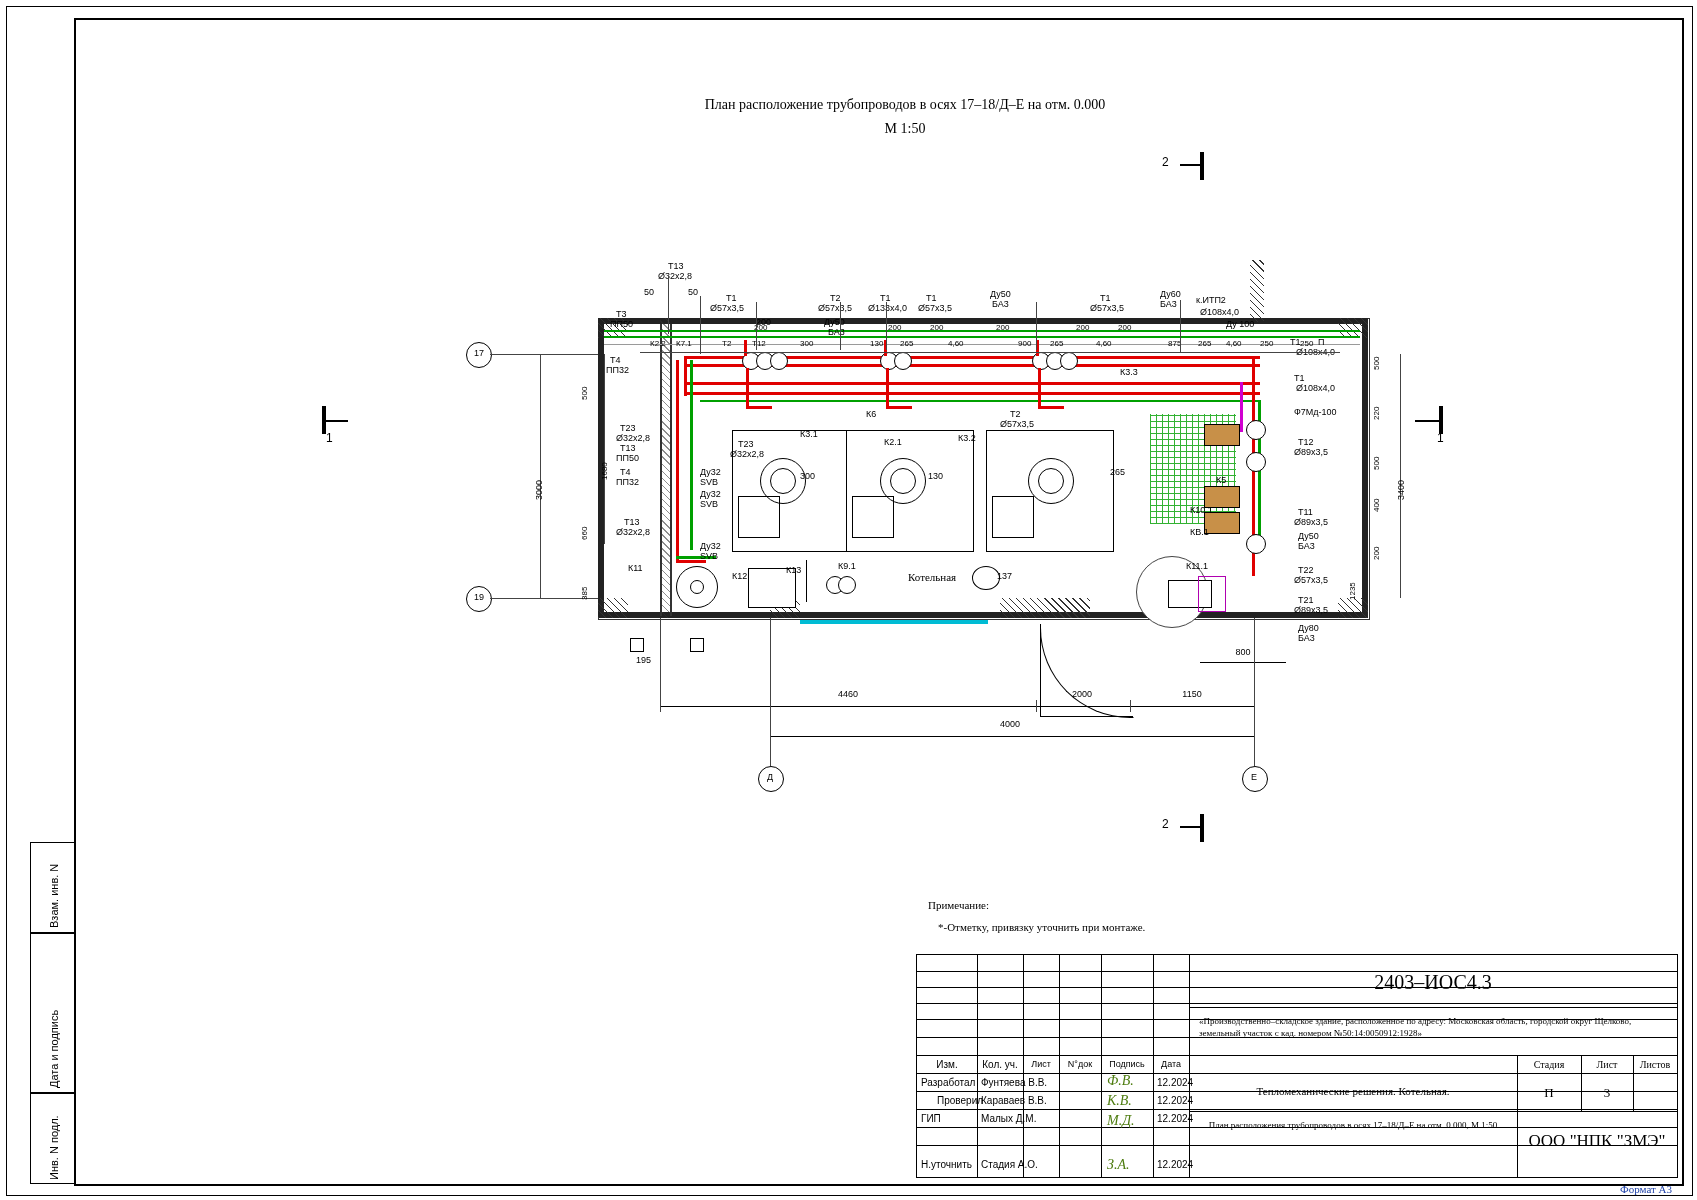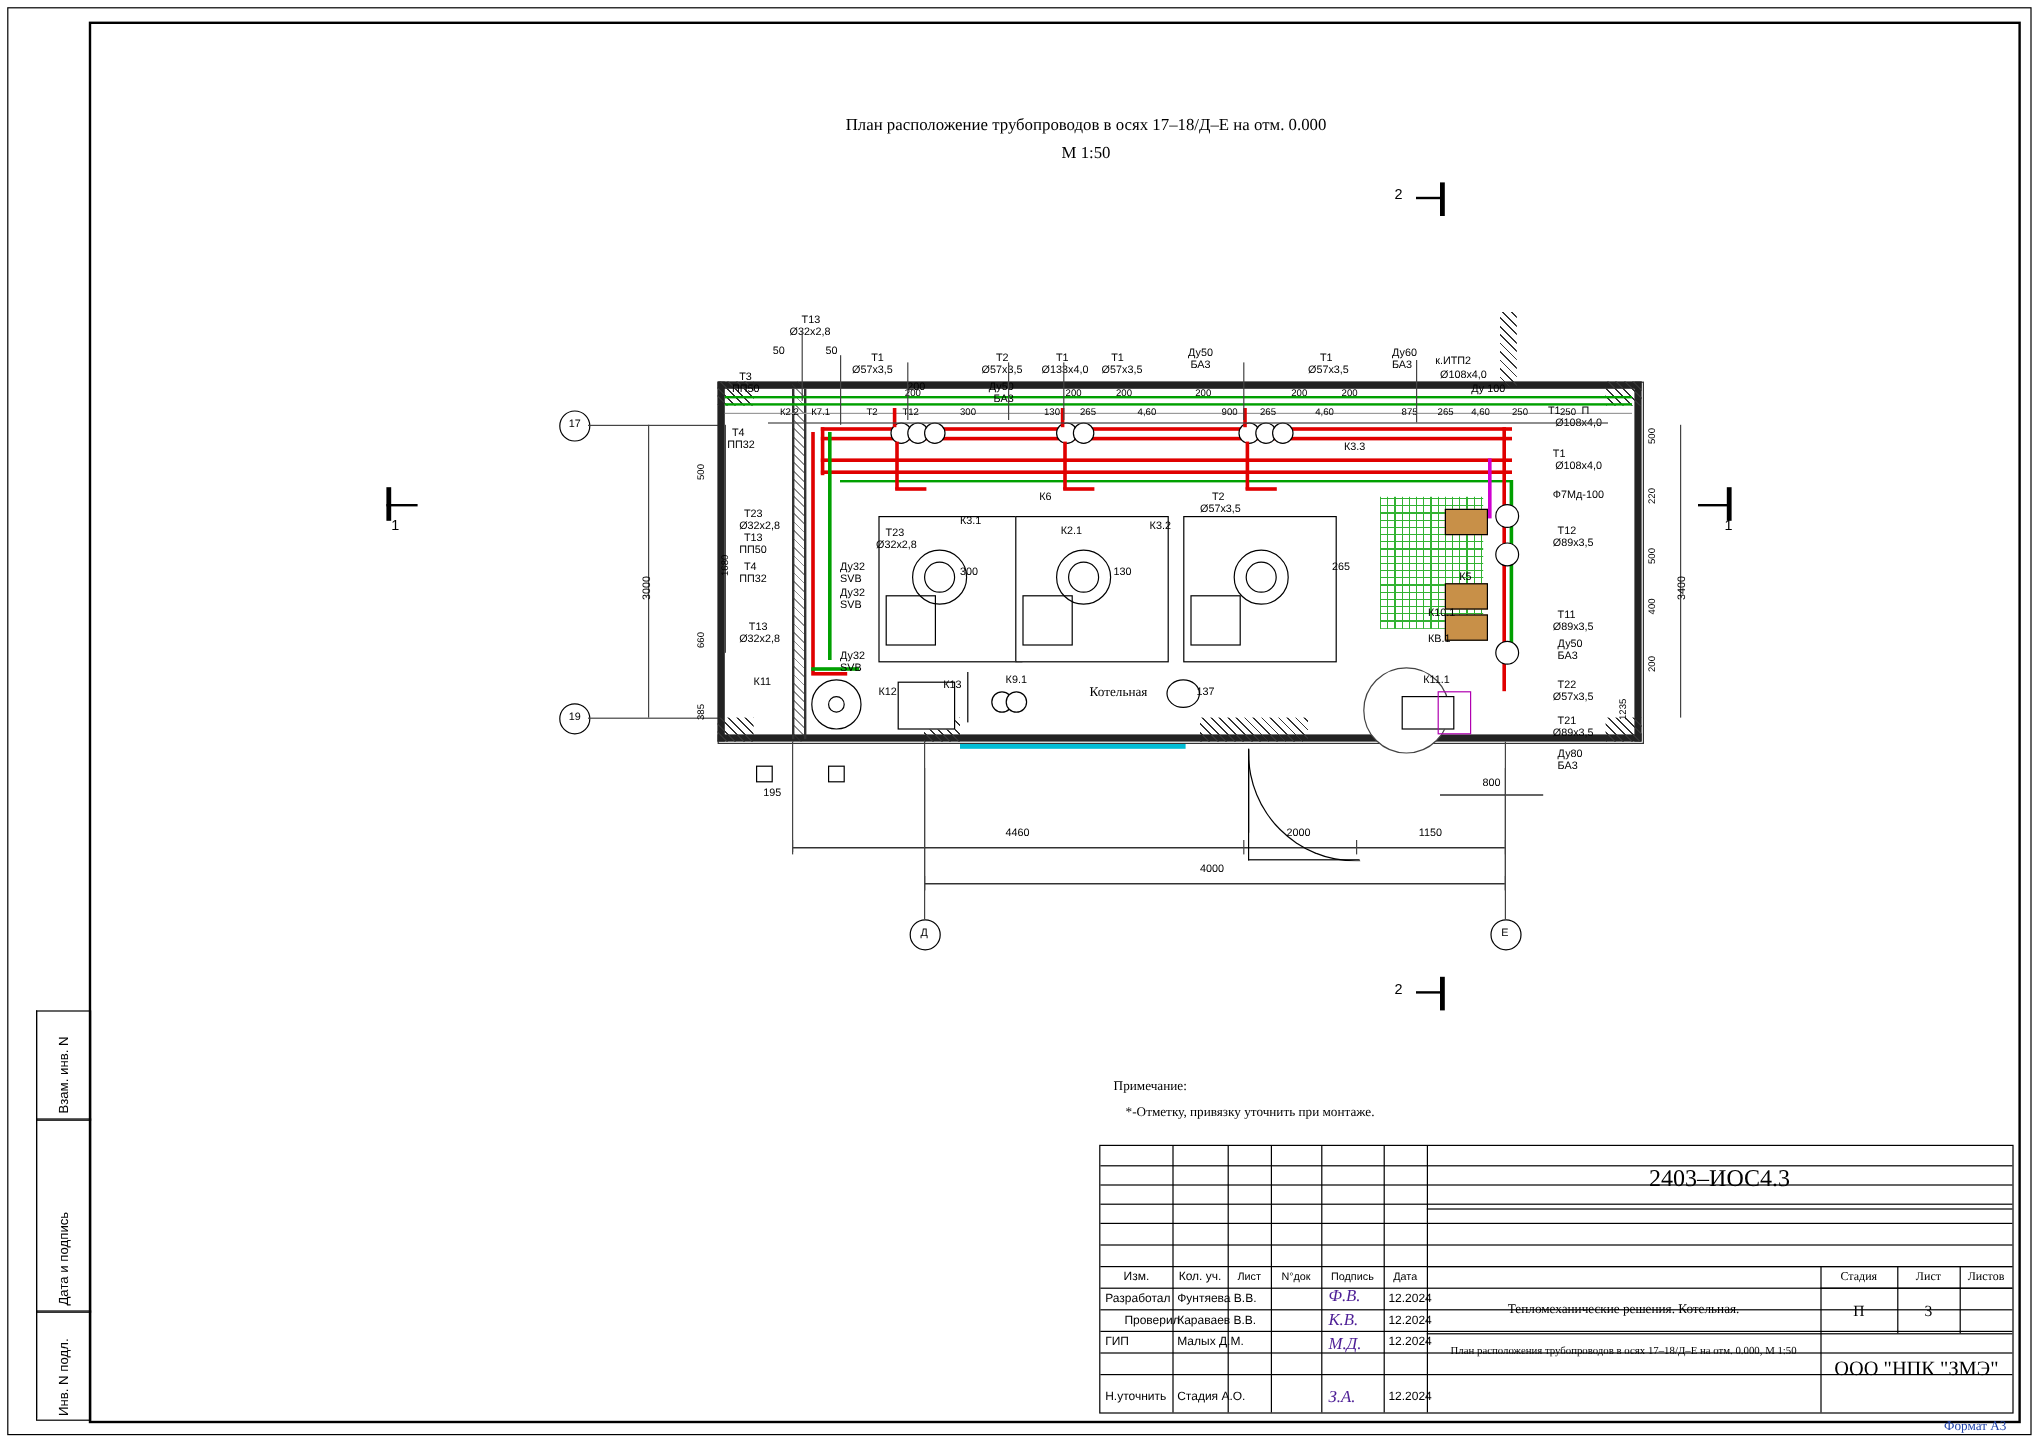--- a/index.html
+++ b/index.html
@@ -26,21 +26,21 @@
   .dimv{position:absolute;width:1px;background:#000;}
   .thin{background:#444;}
   .green{background:#00a000;}
   .red{background:#e00000;}
   .cyan{background:#00bcd4;}
   .magenta{background:#d000d0;}
   .gray{background:#9a9a9a;}
   .wall{background:#222;}
   .circ{position:absolute;border:1px solid #000;border-radius:50%;}
   .rect{position:absolute;border:1px solid #000;}
-  .sig{position:absolute;color:#4c1d95;font-family:"Liberation Serif",serif;font-style:italic;font-size:14px;}
+  .sig{position:absolute;color:#4d7c0f;font-family:"Liberation Serif",serif;font-style:italic;font-size:14px;}
   .hatch{position:absolute;background:
      repeating-linear-gradient(45deg,#333 0 1px,transparent 1px 5px);}
   .grid-green{position:absolute;background:
      repeating-linear-gradient(0deg,#00a000 0 1px,transparent 1px 6px),
      repeating-linear-gradient(90deg,#00a000 0 1px,transparent 1px 6px);}
 </style>
 </head>
 <body>
 
 <div id="sheet">
@@ -385,20 +385,21 @@
     <div class="v" style="left:664px;top:100px;height:56px;"></div>
     <div class="v" style="left:716px;top:100px;height:56px;"></div>
     <div class="h" style="left:600px;right:0;top:118px;"></div>
     <div class="h" style="left:272px;right:0;top:156px;"></div>
     <div class="h" style="left:272px;right:0;top:100px;"></div>
     <div class="h" style="left:272px;right:0;top:52px;"></div>
     <div class="v" style="left:600px;top:156px;height:66px;"></div>
 
     <div class="tb-ctr" style="left:516px;top:16px;font-size:20px;font-family:'Liberation Serif',serif;">2403–ИОС4.3</div>
 
+    <div class="tb-txt" style="left:282px;top:60px;font-size:9px;width:470px;white-space:normal;line-height:1.35;font-family:'Liberation Serif',serif;">«Производственно–складское здание, расположенное по адресу: Московская область, городской округ Щелково, земельный участок с кад. номером №50:14:0050912:1928»</div>
 
     <div class="tb-ctr" style="left:30px;top:104px;">Изм.</div>
     <div class="tb-ctr" style="left:83px;top:104px;font-size:10px;">Кол. уч.</div>
     <div class="tb-ctr" style="left:124px;top:104px;font-size:9px;">Лист</div>
     <div class="tb-ctr" style="left:163px;top:104px;font-size:9px;">N°док</div>
     <div class="tb-ctr" style="left:210px;top:104px;font-size:9px;">Подпись</div>
     <div class="tb-ctr" style="left:254px;top:104px;font-size:9px;">Дата</div>
 
     <div class="tb-txt" style="left:4px;top:122px;">Разработал</div>
     <div class="tb-txt" style="left:64px;top:122px;text-align:right;">Фунтяева В.В.</div>

